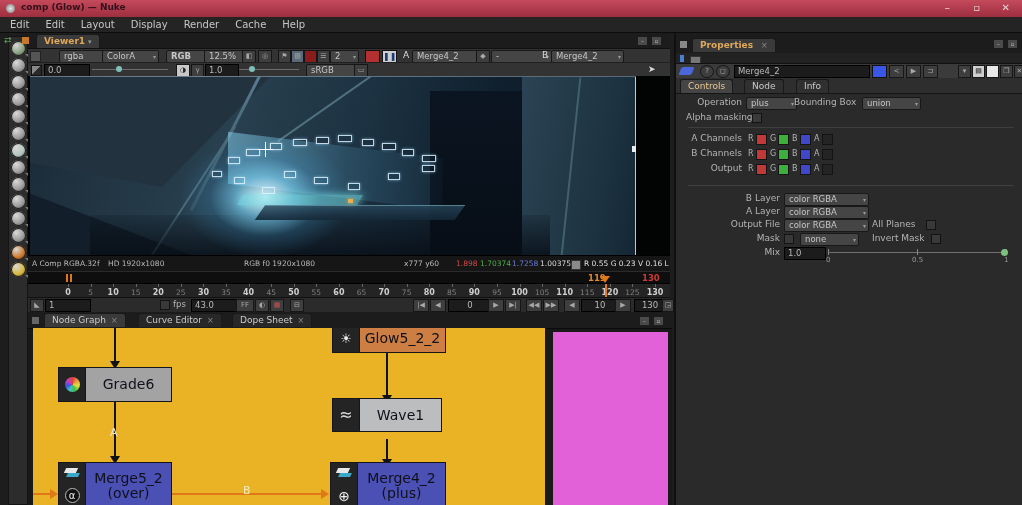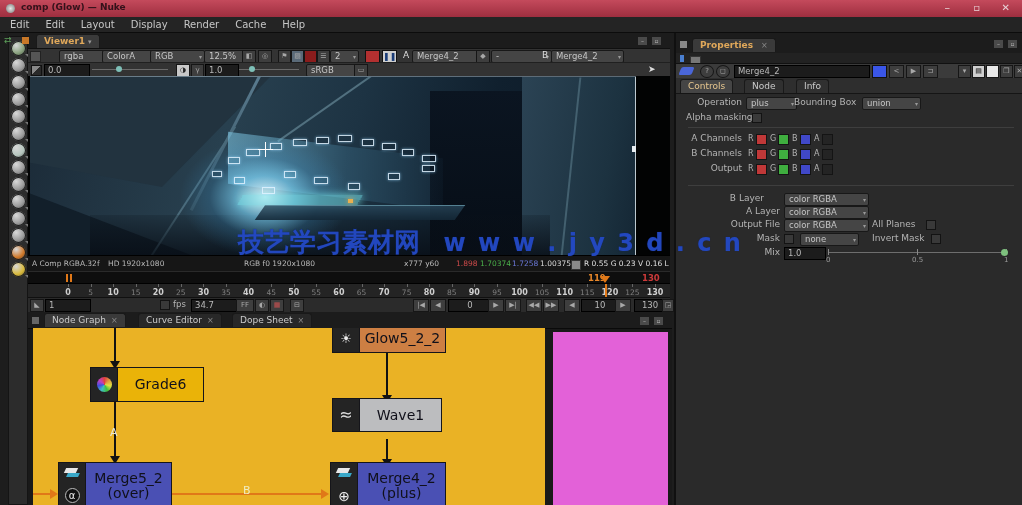--- a/index.html
+++ b/index.html
@@ -122,21 +122,21 @@
         <span style="color:#999;font-size:7px;">▾</span>
       </span>
       <span class="sqicon" style="right:22px;top:3px;">–</span>
       <span class="sqicon" style="right:8px;top:3px;">▫</span>
     </div>
 
     <div class="abs" style="left:0;top:15px;width:642px;height:14px;background:#333;border-top:1px solid #101010;">
       <span class="abs" style="left:2px;top:2px;width:9px;height:9px;background:#555;border:1px solid #222;"></span>
       <span class="dd" style="left:16px;top:1px;width:52px;margin-left:15px;"><span>rgba</span></span>
       <span class="dd" style="left:74px;top:1px;width:40px;"><span>ColorA</span></span>
-      <span class="dd" style="left:122px;top:1px;width:38px;"><span>RGB</span></span>
+      <span class="dd" style="left:138px;top:1px;width:38px;font-weight:bold;"><span>RGB</span></span>
       <span class="dd" style="left:176px;top:1px;width:32px;"><span>12.5%</span></span>
       <span class="btn" style="left:214px;top:1px;width:12px;">◧</span>
       <span class="btn" style="left:230px;top:1px;width:12px;">◎</span>
       <span class="btn" style="left:250px;top:1px;width:11px;">⚑</span>
       <span class="btn" style="left:263px;top:1px;width:11px;background:#5a6a78;">▨</span>
       <span class="btn" style="left:276px;top:1px;width:11px;background:#8a1c1c;"></span>
       <span class="btn" style="left:289px;top:1px;width:11px;">☰</span>
       <span class="dd" style="left:302px;top:1px;width:12px;"><span>2</span></span>
       <span class="abs" style="left:337px;top:1px;width:13px;height:11px;background:#b23030;border:1px solid #111;"></span>
       <span class="abs" style="left:354px;top:1px;width:13px;height:11px;background:#cfcfcf;border:1px solid #111;color:#1a3c78;font-size:8px;line-height:11px;text-align:center;font-weight:bold;">❚❚</span>
@@ -293,45 +293,40 @@
         <span class="tick" style="left: 627px;"></span>
         <span class="ticklbl major" style="left: 627px;">130</span>
         <span style="position: absolute; left: 577.331px; top: 0px; width: 2px; height: 14px; background: rgb(224, 120, 24);"></span>
       </div>
 
     <div class="abs" style="left:0;top:264px;width:642px;height:15px;background:#2b2b2b;border-top:1px solid #101010;">
       <span class="btn" style="left:2px;top:1px;width:12px;">◣</span>
       <span class="field" style="left:17px;top:1px;width:38px;"><span>1</span></span>
       <span class="chk" style="left:132px;top:2px;"></span>
       <span class="lbl" style="left:145px;top:1px;font-size:8.5px;">fps</span>
-      <span class="field" style="left:163px;top:1px;width:40px;"><span>34.7</span></span>
+      <span class="field" style="left:163px;top:1px;width:40px;"><span>43.0</span></span>
       <span class="btn" style="left:208px;top:1px;width:16px;"><span>FF</span></span>
       <span class="btn" style="left:227px;top:1px;width:12px;">◐</span>
       <span class="btn" style="left:242px;top:1px;width:12px;color:#c05050;">▦</span>
       <span class="btn" style="left:262px;top:1px;width:12px;">⊟</span>
       <span class="btn" style="left:385px;top:1px;"><span>|◀</span></span>
       <span class="btn" style="left:402px;top:1px;"><span>◀</span></span>
       <span class="field" style="left:420px;top:1px;width:36px;text-align:center;"><span>0</span></span>
       <span class="btn" style="left:460px;top:1px;"><span>▶</span></span>
       <span class="btn" style="left:477px;top:1px;"><span>▶|</span></span>
       <span class="btn" style="left:498px;top:1px;"><span>◀◀</span></span>
       <span class="btn" style="left:515px;top:1px;"><span>▶▶</span></span>
       <span class="btn" style="left:536px;top:1px;"><span>◀</span></span>
       <span class="field" style="left:553px;top:1px;width:30px;text-align:center;"><span>10</span></span>
       <span class="btn" style="left:587px;top:1px;"><span>▶</span></span>
       <span class="field" style="left:606px;top:1px;width:24px;text-align:center;"><span>130</span></span>
       <span class="btn" style="left:634px;top:1px;width:10px;">◲</span>
     </div>
   </div>
 
-  <div class="abs" style="left:238px;top:224px;width:440px;height:36px;line-height:36px;z-index:40;white-space:nowrap;
-              color:rgba(38,78,205,.85);text-shadow:0 0 1px rgba(20,40,120,.9);font-weight:bold;">
-    <span style="font-size:26px;">技艺学习素材网</span>
-    <span style="font-size:24px;margin-left:18px;letter-spacing:2px;">w w w . j y 3 d . c n</span>
-  </div>
 
   <div class="abs" style="left:28px;top:312px;width:644px;height:193px;background:#191919;">
     <div class="abs" id="ng-tabs" style="left:0;top:0;width:644px;height:16px;background:#1c1c1c;border-bottom:1px solid #0a0a0a;">
       <span class="abs" style="left:4px;top:5px;width:7px;height:7px;background:#666;"></span>
       <span class="sqicon" style="right:22px;top:4px;">–</span>
       <span class="sqicon" style="right:8px;top:4px;">▫</span>
     <span class="paneltab" style="left: 16px; top: 1px; background: rgb(58, 58, 58);">Node Graph<span class="closex">×</span></span>
         <span class="paneltab" style="left: 110px; top: 1px; background: rgb(40, 40, 40);">Curve Editor<span class="closex">×</span></span>
         <span class="paneltab" style="left: 204px; top: 1px; background: rgb(40, 40, 40);">Dope Sheet<span class="closex">×</span></span>
       </div>
@@ -348,21 +343,21 @@
       <div class="pipe" style="left:358px;top:23px;width:2px;height:46px;"></div>
       <div class="ahead-d" style="left:354px;top:67px;"></div>
       <div class="pipe" style="left:358px;top:111px;width:2px;height:22px;"></div>
       <div class="ahead-d" style="left:354px;top:131px;"></div>
       <div class="pipe orange" style="left:5px;top:165px;width:18px;height:2px;"></div>
       <div class="ahead-r" style="left:22px;top:161px;"></div>
       <div class="pipe orange" style="left:142px;top:165px;width:152px;height:2px;"></div>
       <div class="ahead-r" style="left:293px;top:161px;"></div>
       <span class="abs" style="left:215px;top:156px;color:#f0ecc0;font-size:11px;z-index:5;">B</span>
 
-      <div class="node" style="left:30px;top:39px;width:112px;height:33px;background:#eab308;margin-left:32px;">
+      <div class="node" style="left:30px;top:39px;width:112px;height:33px;background:#a3a3a3;">
         <div class="icol" style="width:26px;">
           <span style="width:15px;height:15px;border-radius:50%;
                        background:conic-gradient(#e04040,#e0a040,#e0e040,#40c040,#40c0c0,#4050e0,#c040c0,#e04040);"></span>
         </div>
         <div class="nlbl">
             <span>Grade6</span>
           </div>
       </div>
 
       <div class="node" style="left:304px;top:-4px;width:112px;height:27px;background:#cd7f43;">
@@ -487,21 +482,21 @@
           <span class="lbl" style="left: 94px; top: 30px; font-size: 8px;">G</span>
           <span class="cb" style="left: 102px; top: 31px; background: rgb(63, 174, 63);"></span>
           <span class="lbl" style="left: 116px; top: 30px; font-size: 8px;">B</span>
           <span class="cb" style="left: 124px; top: 31px; background: rgb(64, 72, 200);"></span>
           <span class="lbl" style="left: 138px; top: 30px; font-size: 8px;">A</span>
           <span class="cb" style="left: 146px; top: 31px; background: rgb(36, 36, 36);"></span>
         </div>
 
       <div class="abs" style="left:12px;top:92px;width:326px;height:1px;background:#3e3e3e;"></div>
 
-      <span class="proplbl" style="left:0;top:100px;width:88px;text-align:right;">B Layer</span>
+      <span class="proplbl" style="left:16px;top:100px;width:88px;text-align:right;">B Layer</span>
       <span class="dd" style="left:108px;top:100px;width:68px;"><span>color RGBA</span></span>
       <span class="proplbl" style="left:16px;top:113px;width:88px;">A Layer</span>
       <span class="dd" style="left:108px;top:113px;width:68px;"><span>color RGBA</span></span>
       <span class="proplbl" style="left:16px;top:126px;width:88px;">Output File</span>
       <span class="dd" style="left:108px;top:126px;width:68px;"><span>color RGBA</span></span>
       <span class="proplbl" style="left:196px;top:126px;">All Planes</span>
       <span class="chk" style="left:250px;top:127px;"></span>
 
       <span class="proplbl" style="left:16px;top:140px;width:88px;">Mask</span>
       <span class="chk" style="left:108px;top:141px;"></span>

